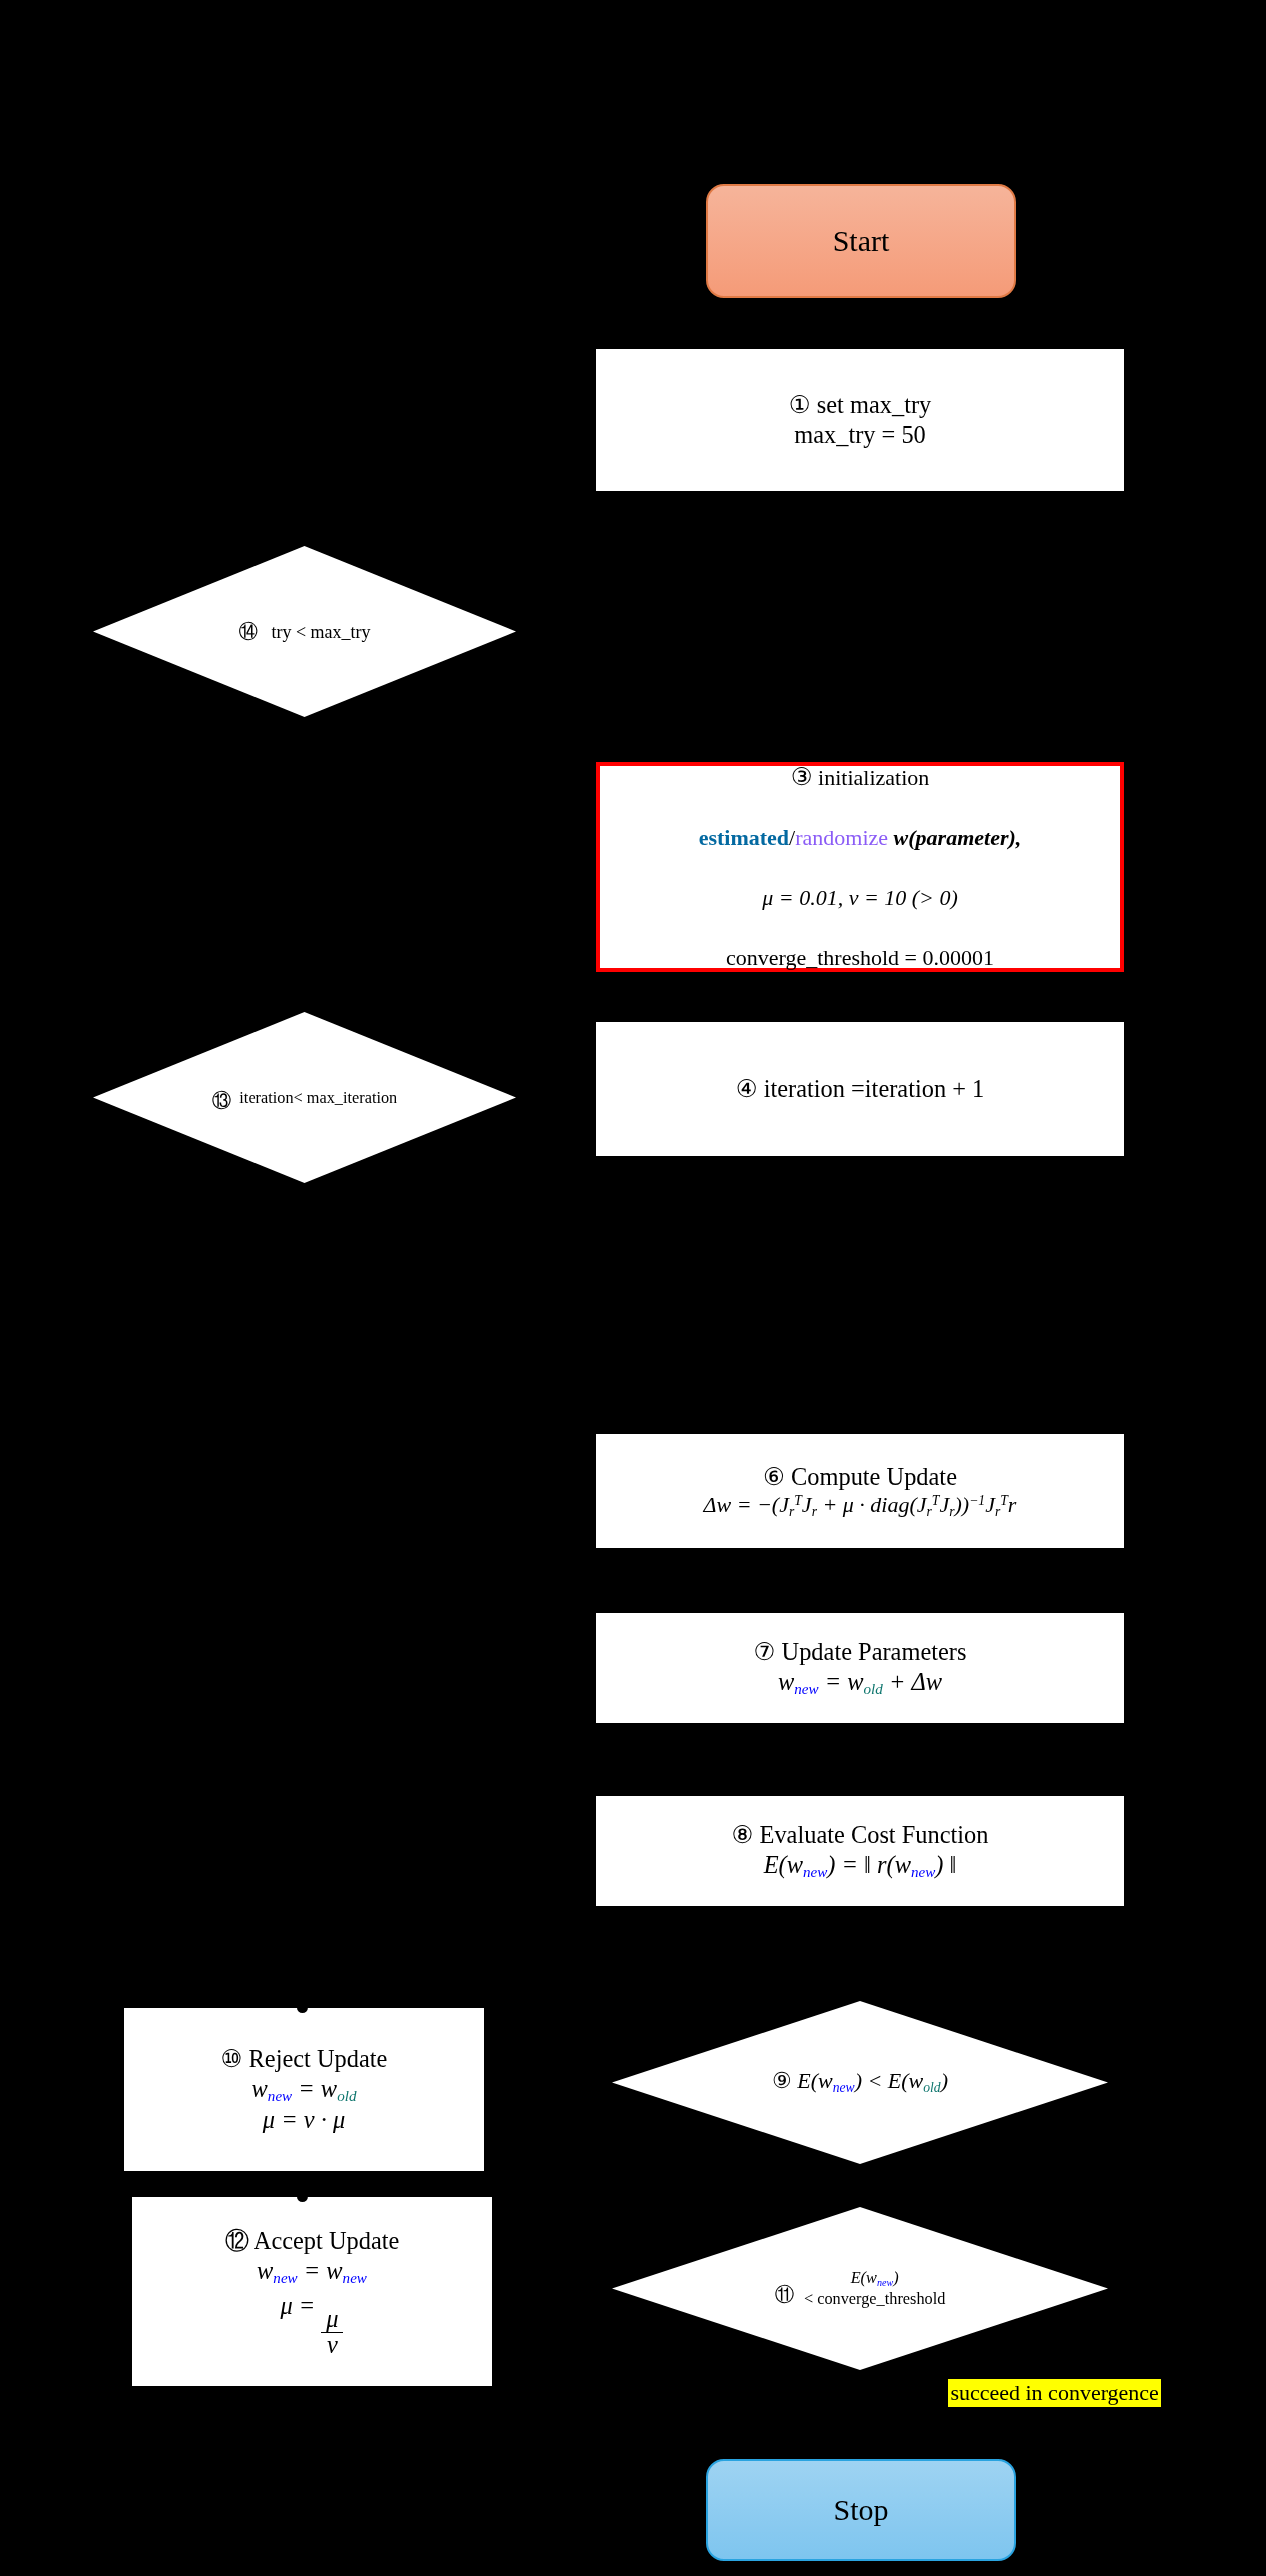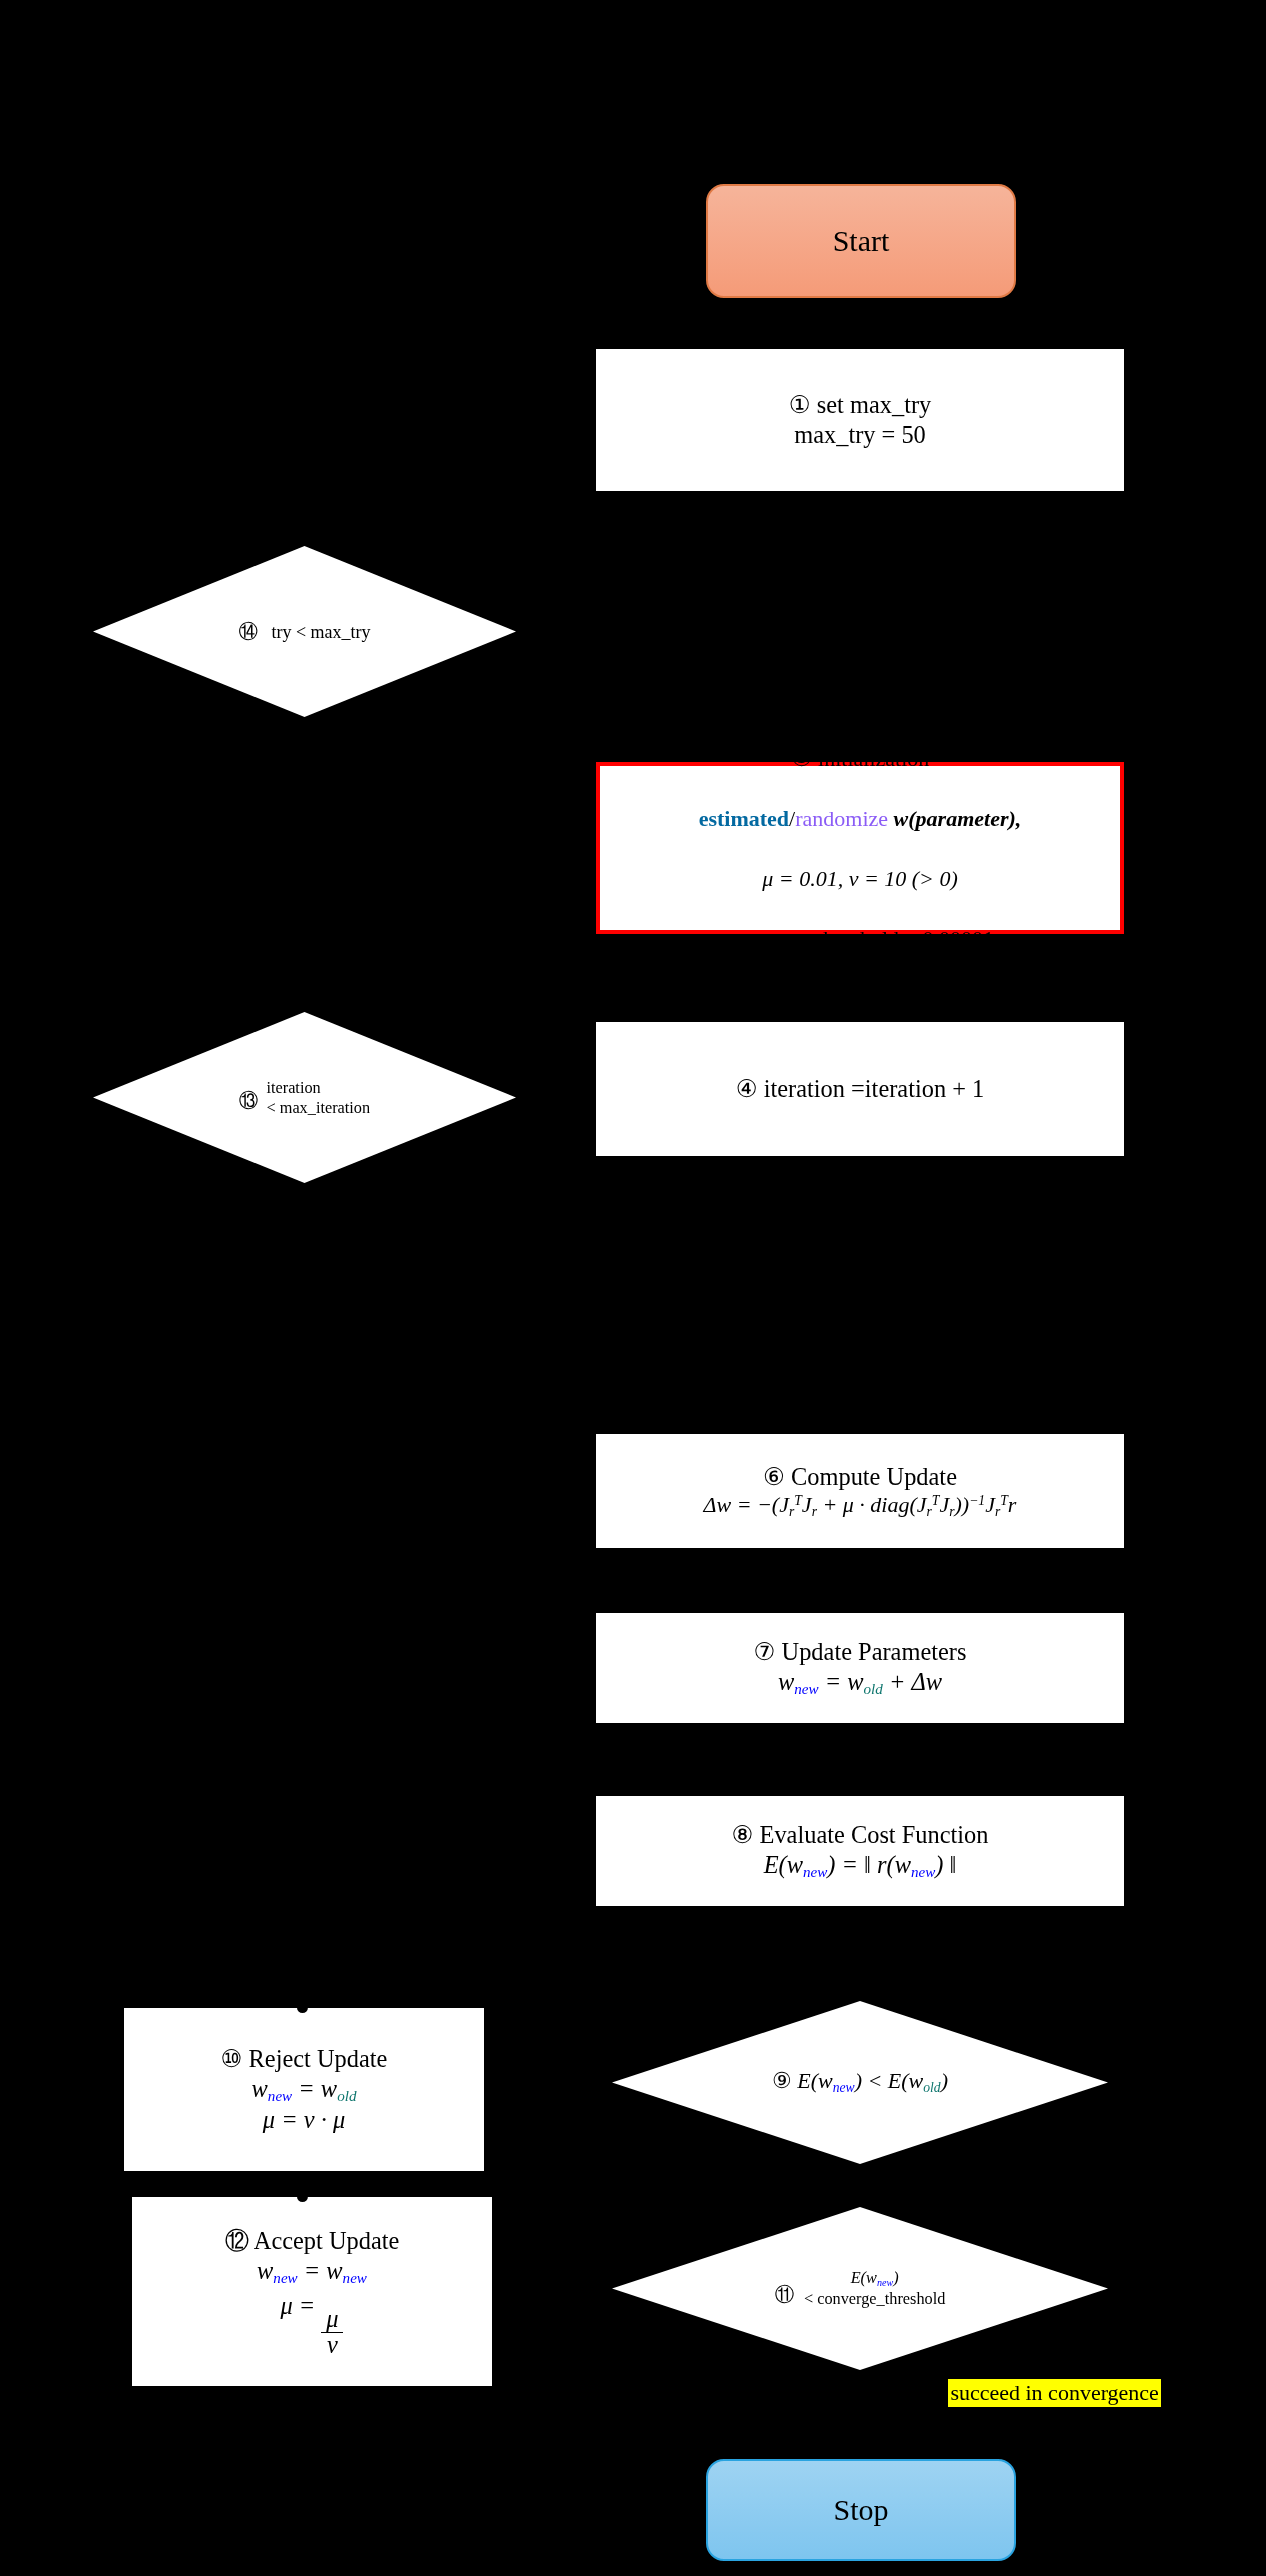--- a/index.html
+++ b/index.html
@@ -80,37 +80,37 @@
   <div class="diamond" style="left:93px;top:546px;width:423px;height:171px;">
     <div class="shape"></div>
     <div class="dtext">
       <span class="ln sm">
         <span class="cnum" style="font-size:19.5px;">⑭</span>&nbsp;&nbsp;
         <span>try  &lt;  max_try</span>
       </span>
     </div>
   </div>
 
-  <div class="node proc redbox" style="left:596px;top:762px;width:528px;height:172px;flex-direction:column;gap:33px;">
+  <div class="node proc redbox" style="left:596px;top:762px;width:528px;height:210px;flex-direction:column;gap:33px;">
     <span class="ln mid">
       <span class="cnum">③</span>
       <span>initialization</span>
     </span>
     <span class="ln mid">
       <b class="redtxt">estimated</b><span>/</span><span class="graytxt">randomize</span>&nbsp;<span class="boldi">w</span><span class="boldi">(parameter),</span>
     </span>
     <span class="ln mid mathi">μ = 0.01, ν = 10 (&gt; 0)</span>
     <span class="ln mid">converge_threshold = 0.00001</span>
   </div>
 
   <div class="diamond" style="left:93px;top:1012px;width:423px;height:171px;">
     <div class="shape"></div>
     <div class="dtext" style="flex-direction:row;align-items:center;">
       <span class="cnum" style="font-size:19.5px;margin-right:8.1px;margin-top:6.5px;">⑬</span>
-      <span style="display:flex;flex-direction:column;">
+      <span style="display:flex;flex-direction:row;">
         <span class="ln xsm">iteration</span>
         <span class="ln xsm">&lt;&nbsp;<span>max_iteration</span></span>
       </span>
     </div>
   </div>
 
   <div class="node proc" style="left:596px;top:1022px;width:528px;height:134px;">
     <span class="ln big">
       <span class="cnum">④</span>
       <span>iteration =iteration + 1</span>

